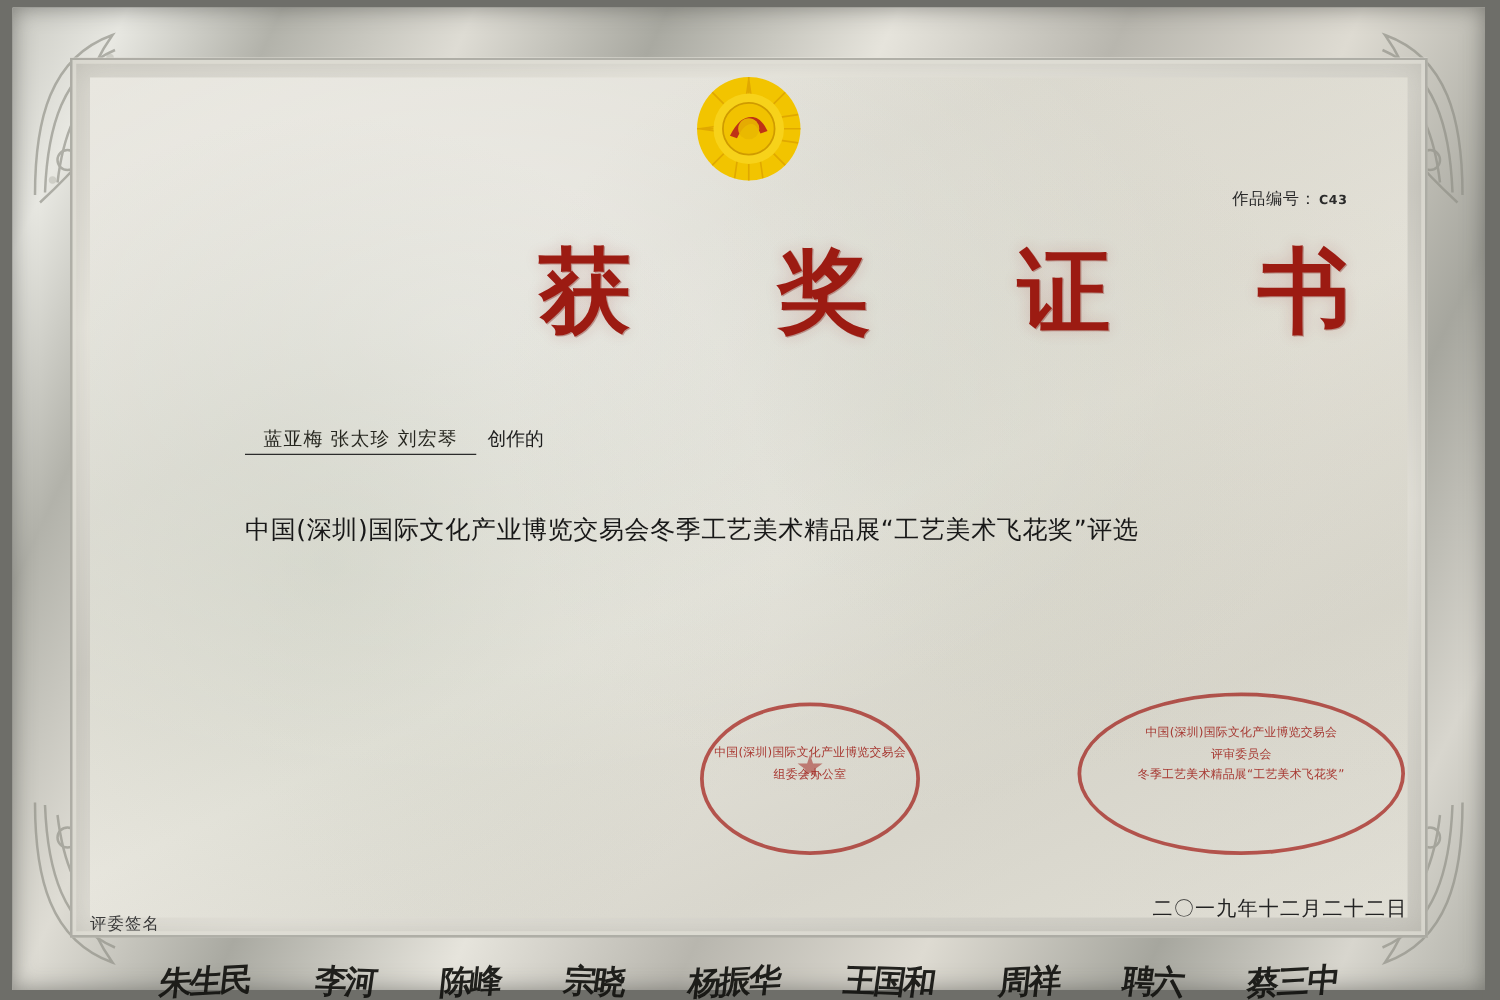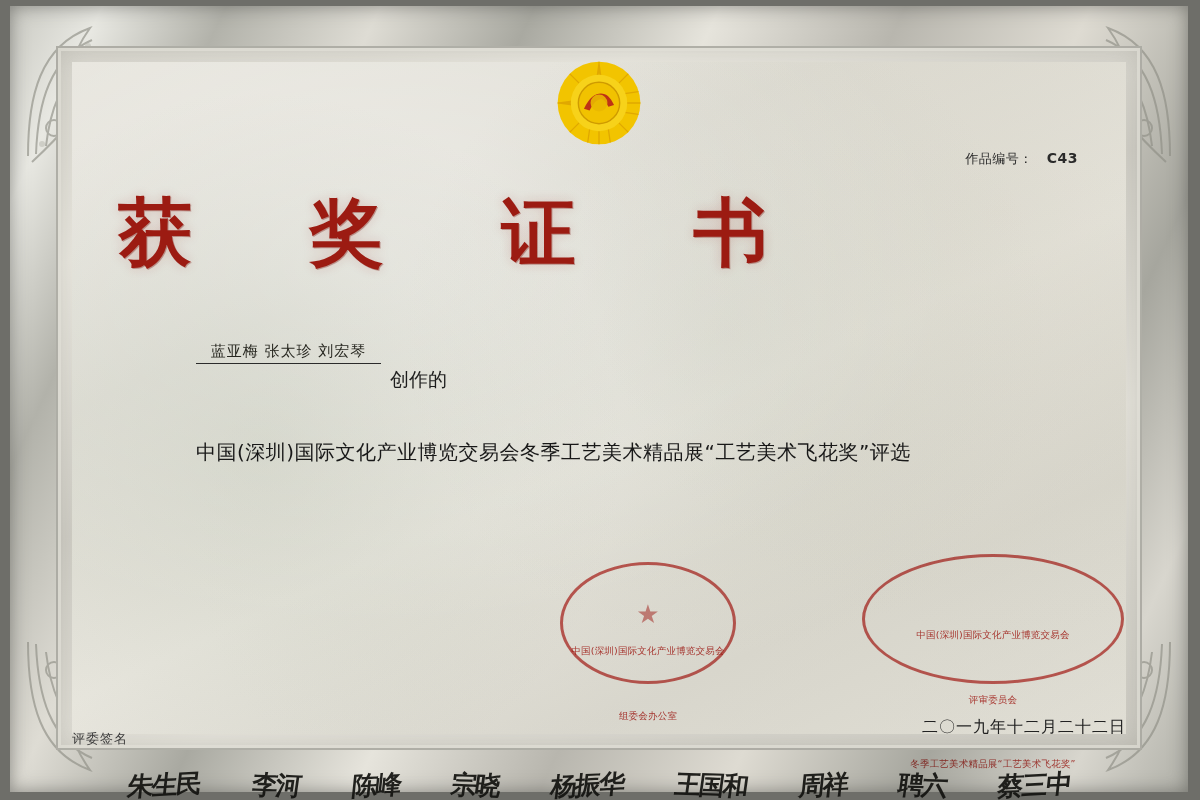--- a/index.html
+++ b/index.html
@@ -97,28 +97,28 @@
     position: absolute;
     top: 88px; right: 48px;
     font-size: 13px;
     color: #2a2a2a;
     letter-spacing: 0.5px;
     font-family: "DejaVu Sans", sans-serif;
     z-index: 6;
   }
   .work-no .code {
     font-weight: bold;
-    font-size: 14px;
-    margin-left: 14px;
+    font-size: 10px;
+    margin-left: 2px;
   }
 
   .title {
     position: absolute;
     top: 122px; left: 0; right: 0;
-    text-align: left;
+    text-align: right;
     font-size: 74px;
     font-weight: bold;
     letter-spacing: 46px;
     text-indent: 46px;
     color: #9c1b12;
     font-family: "DejaVu Serif", serif;
     text-shadow: 1px 1px 0 rgba(120,20,12,0.35), 0 0 12px rgba(150,30,20,0.18);
     z-index: 6;
   }
 
@@ -143,21 +143,21 @@
   .fill {
     border-bottom: 1.5px solid #2b2b2b;
     text-align: center;
     padding: 0 6px 4px 6px;
     font-size: 18px;
   }
   .fill.names { min-width: 185px; font-size: 15px; letter-spacing: 1px; color: #26261f; }
   .fill.work  { min-width: 220px; font-size: 18px; }
   .fill.prize { min-width: 96px; font-size: 20px; font-weight: bold; }
 
-  .txt { padding: 0 9px 4px 9px; font-size: 19px; margin-top: 26px; }
+  .txt { padding: 0 9px 4px 9px; font-size: 15px; }
   .txt.tight { padding: 0 4px 4px 4px; }
 
   .line-2 {
     font-size: 20px;
     letter-spacing: 0.5px;
     margin-bottom: 34px;
     color: #181818;
     font-family: "DejaVu Sans", sans-serif;
     white-space: nowrap;
   }
@@ -171,21 +171,20 @@
     text-align: center;
     z-index: 7;
     mix-blend-mode: multiply;
     font-family: "DejaVu Sans", sans-serif;
   }
   .seal .seal-line {
     font-size: 9.5px;
     line-height: 1.75;
     letter-spacing: 0.2px;
     white-space: nowrap;
-    margin-top: 48px;
   }
   .seal-left  { top: 500px; left: 488px;  width: 176px; height: 122px; padding-top: 30px; border-radius: 50%; }
   .seal-right { top: 492px; left: 790px;  width: 262px; height: 130px; padding-top: 22px; border-radius: 50%; }
   .seal-star {
     position: absolute;
     top: 34px; left: 50%; transform: translateX(-50%);
     font-size: 26px;
     color: rgba(185,32,26,0.5);
   }
 

